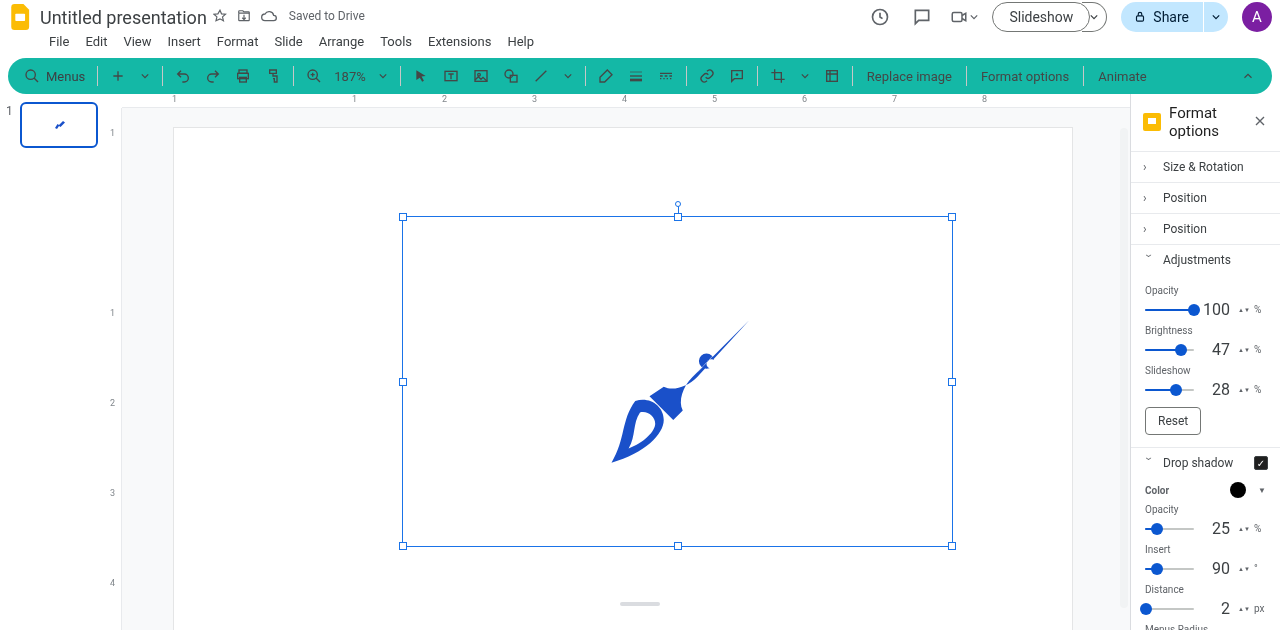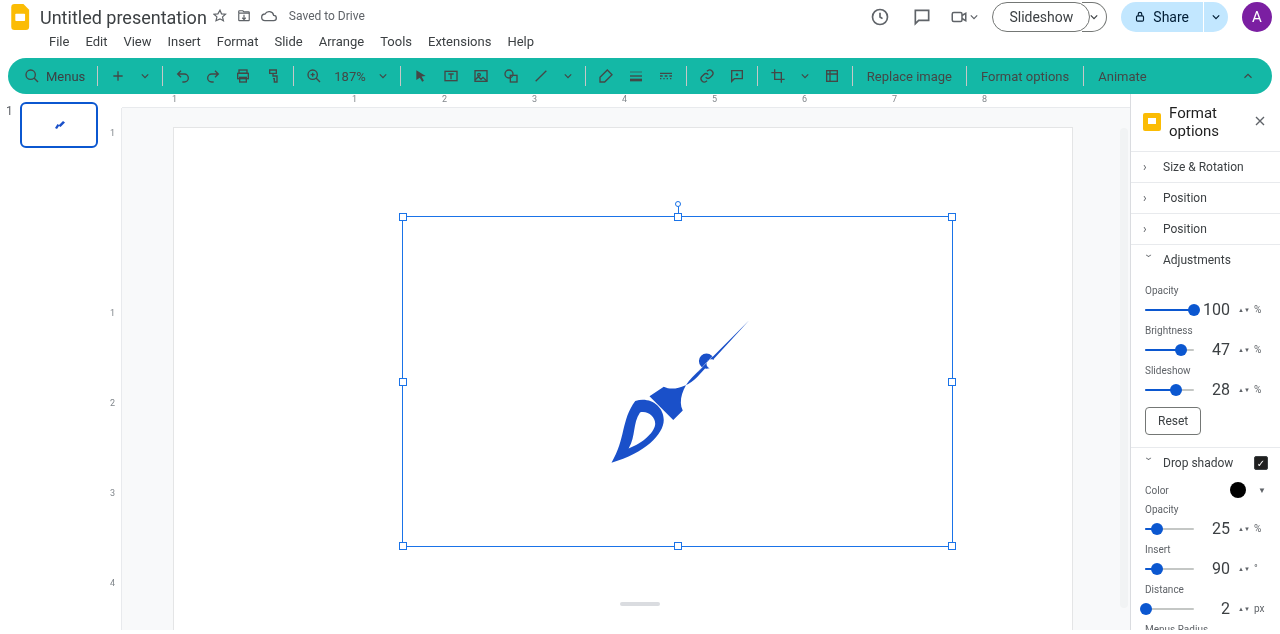--- a/index.html
+++ b/index.html
@@ -453,21 +453,21 @@
     </div>
 
     <div class="sp-section">
       <div class="sp-row">
         <span class="sp-chevron" style="transform:rotate(90deg);display:inline-block;">›</span>
         <span class="sp-label">Drop shadow</span>
         <span class="sp-checkbox checked">✓</span>
       </div>
       <div class="sp-body">
         <div class="sp-slider-row" style="margin-bottom:6px;">
-          <span class="sp-field-label" style="margin:0;">Color</span>
+          <span class="sp-field-label" style="margin:0;font-weight:bold;">Color</span>
           <span class="sp-color-dot"></span>
           <span class="sp-color-dd">▼</span>
         </div>
         <div class="sp-field-label">Opacity</div>
         <div class="sp-slider-row">
           <div class="sp-slider">
               <div class="sp-slider-fill" style="width:25%"></div>
               <div class="sp-slider-thumb" style="left:25%"></div>
             </div>
           <span class="sp-num">25</span>

